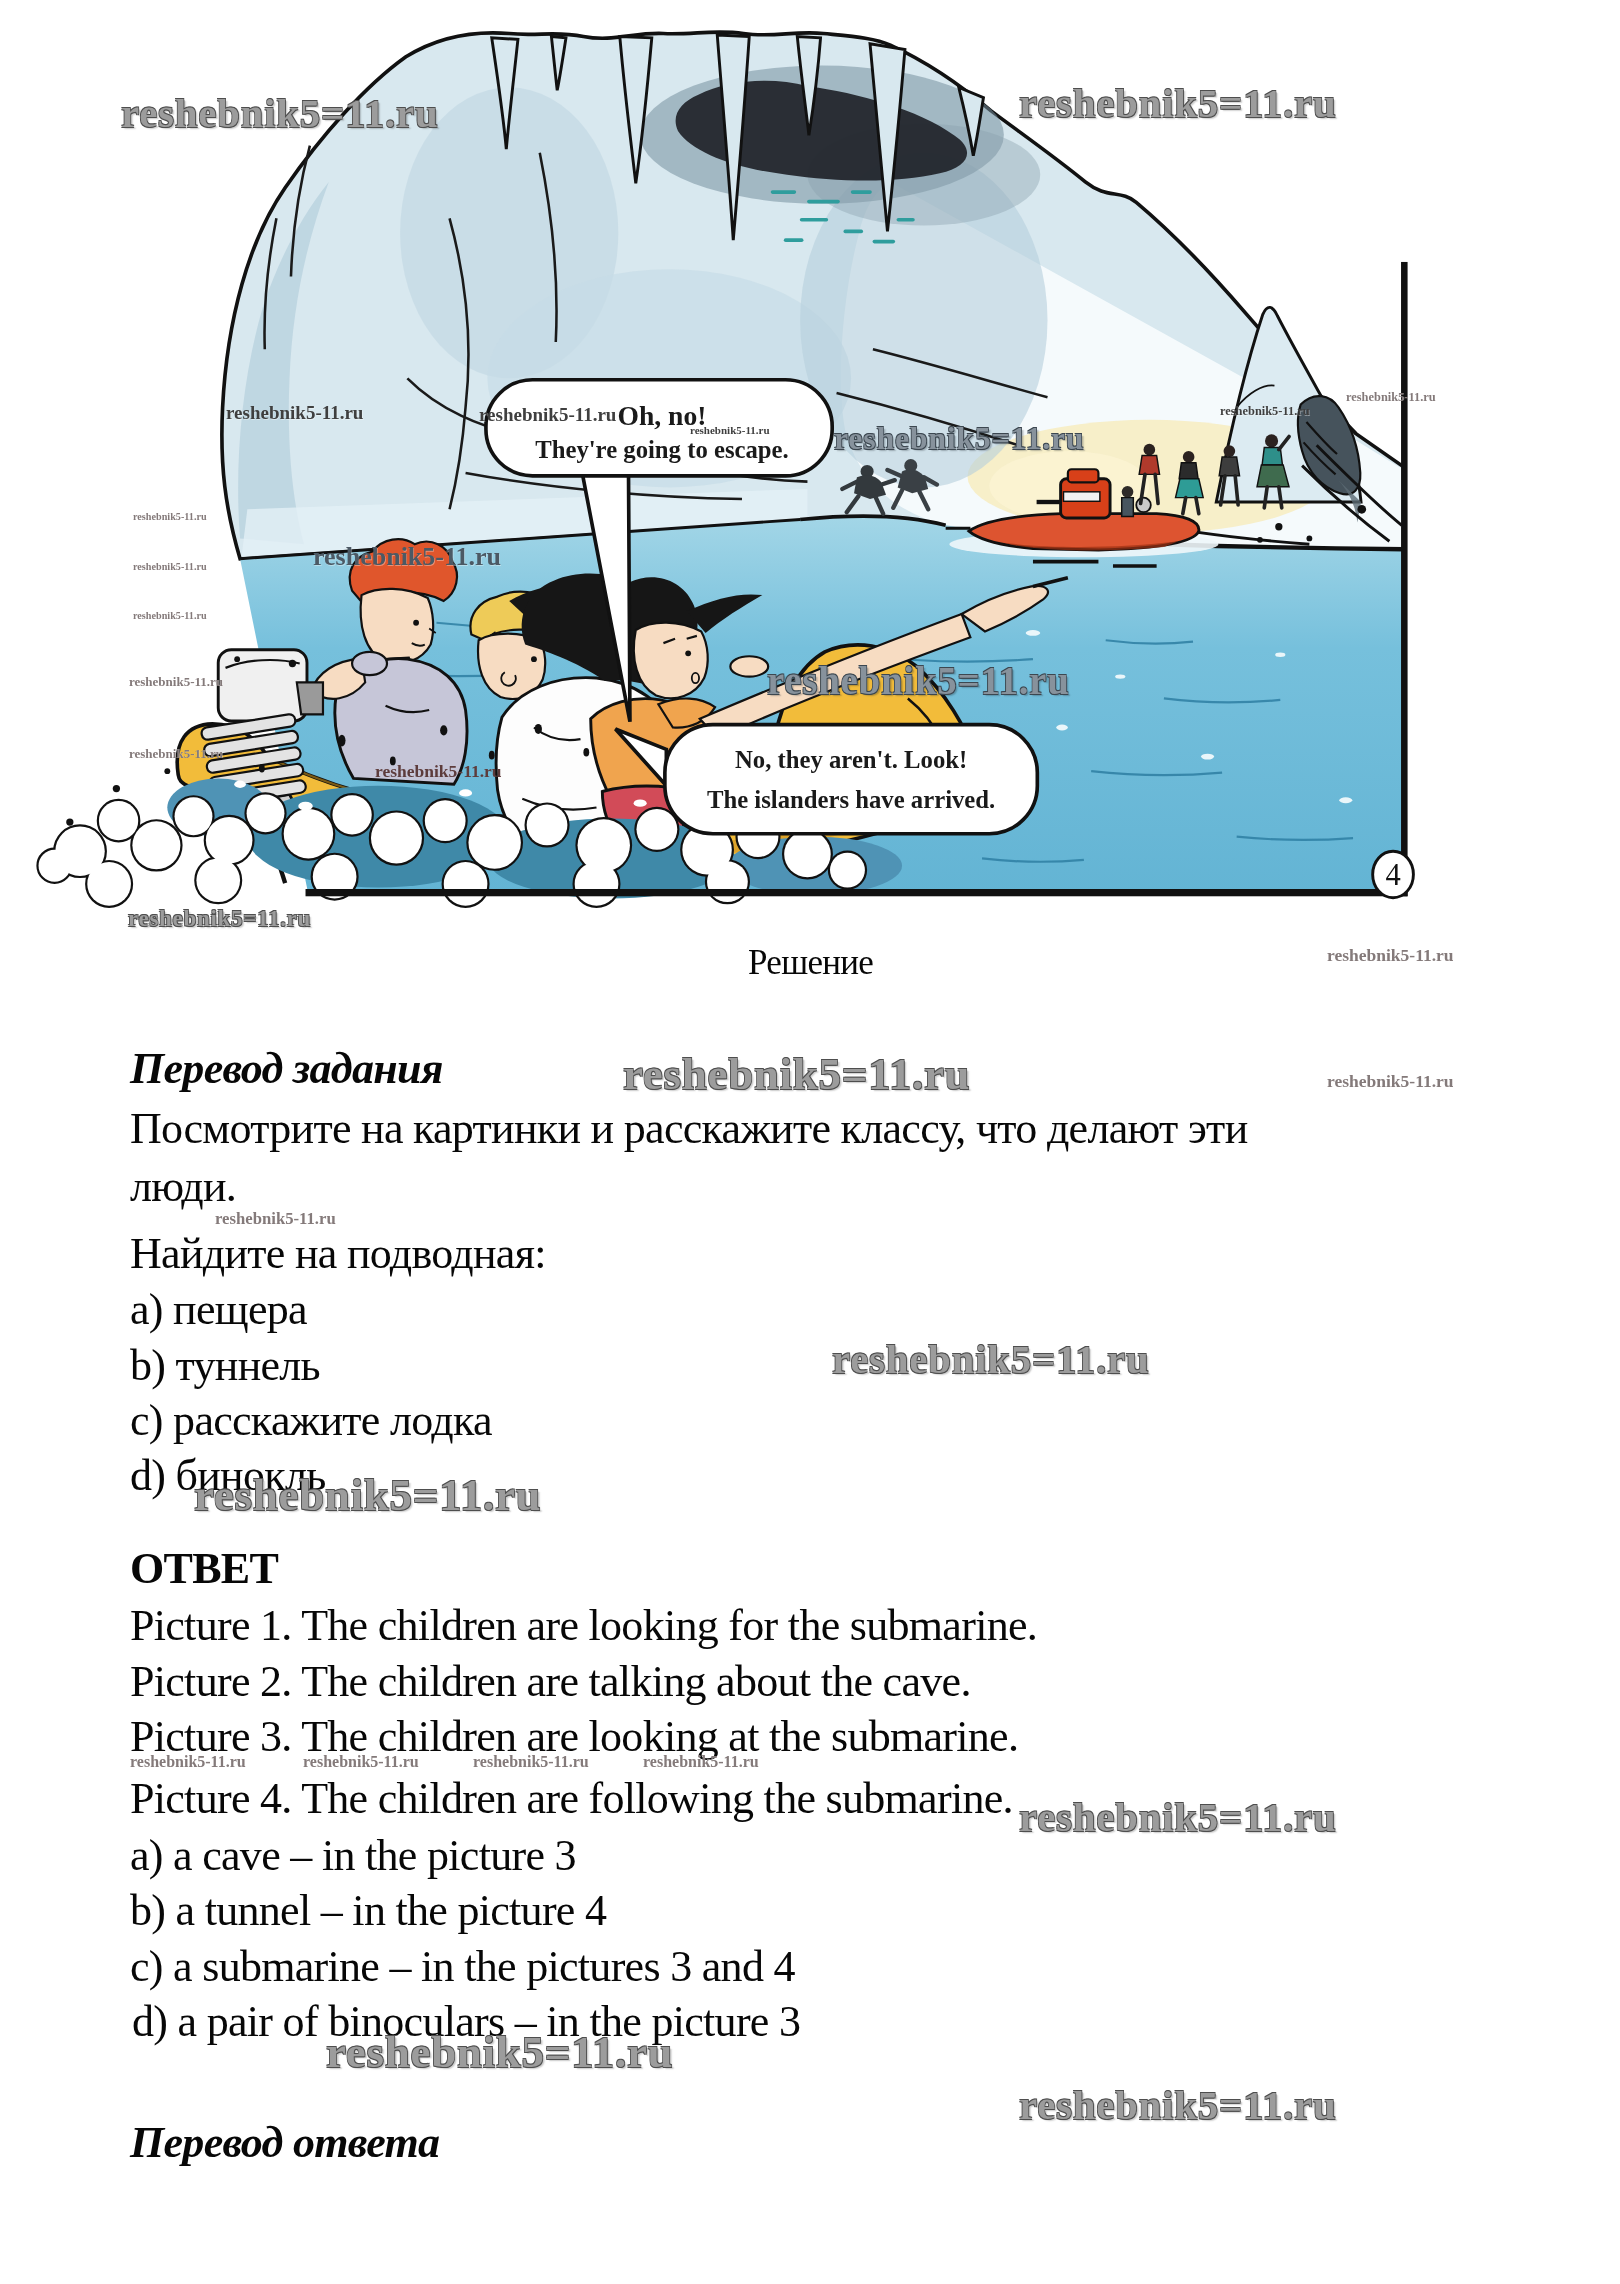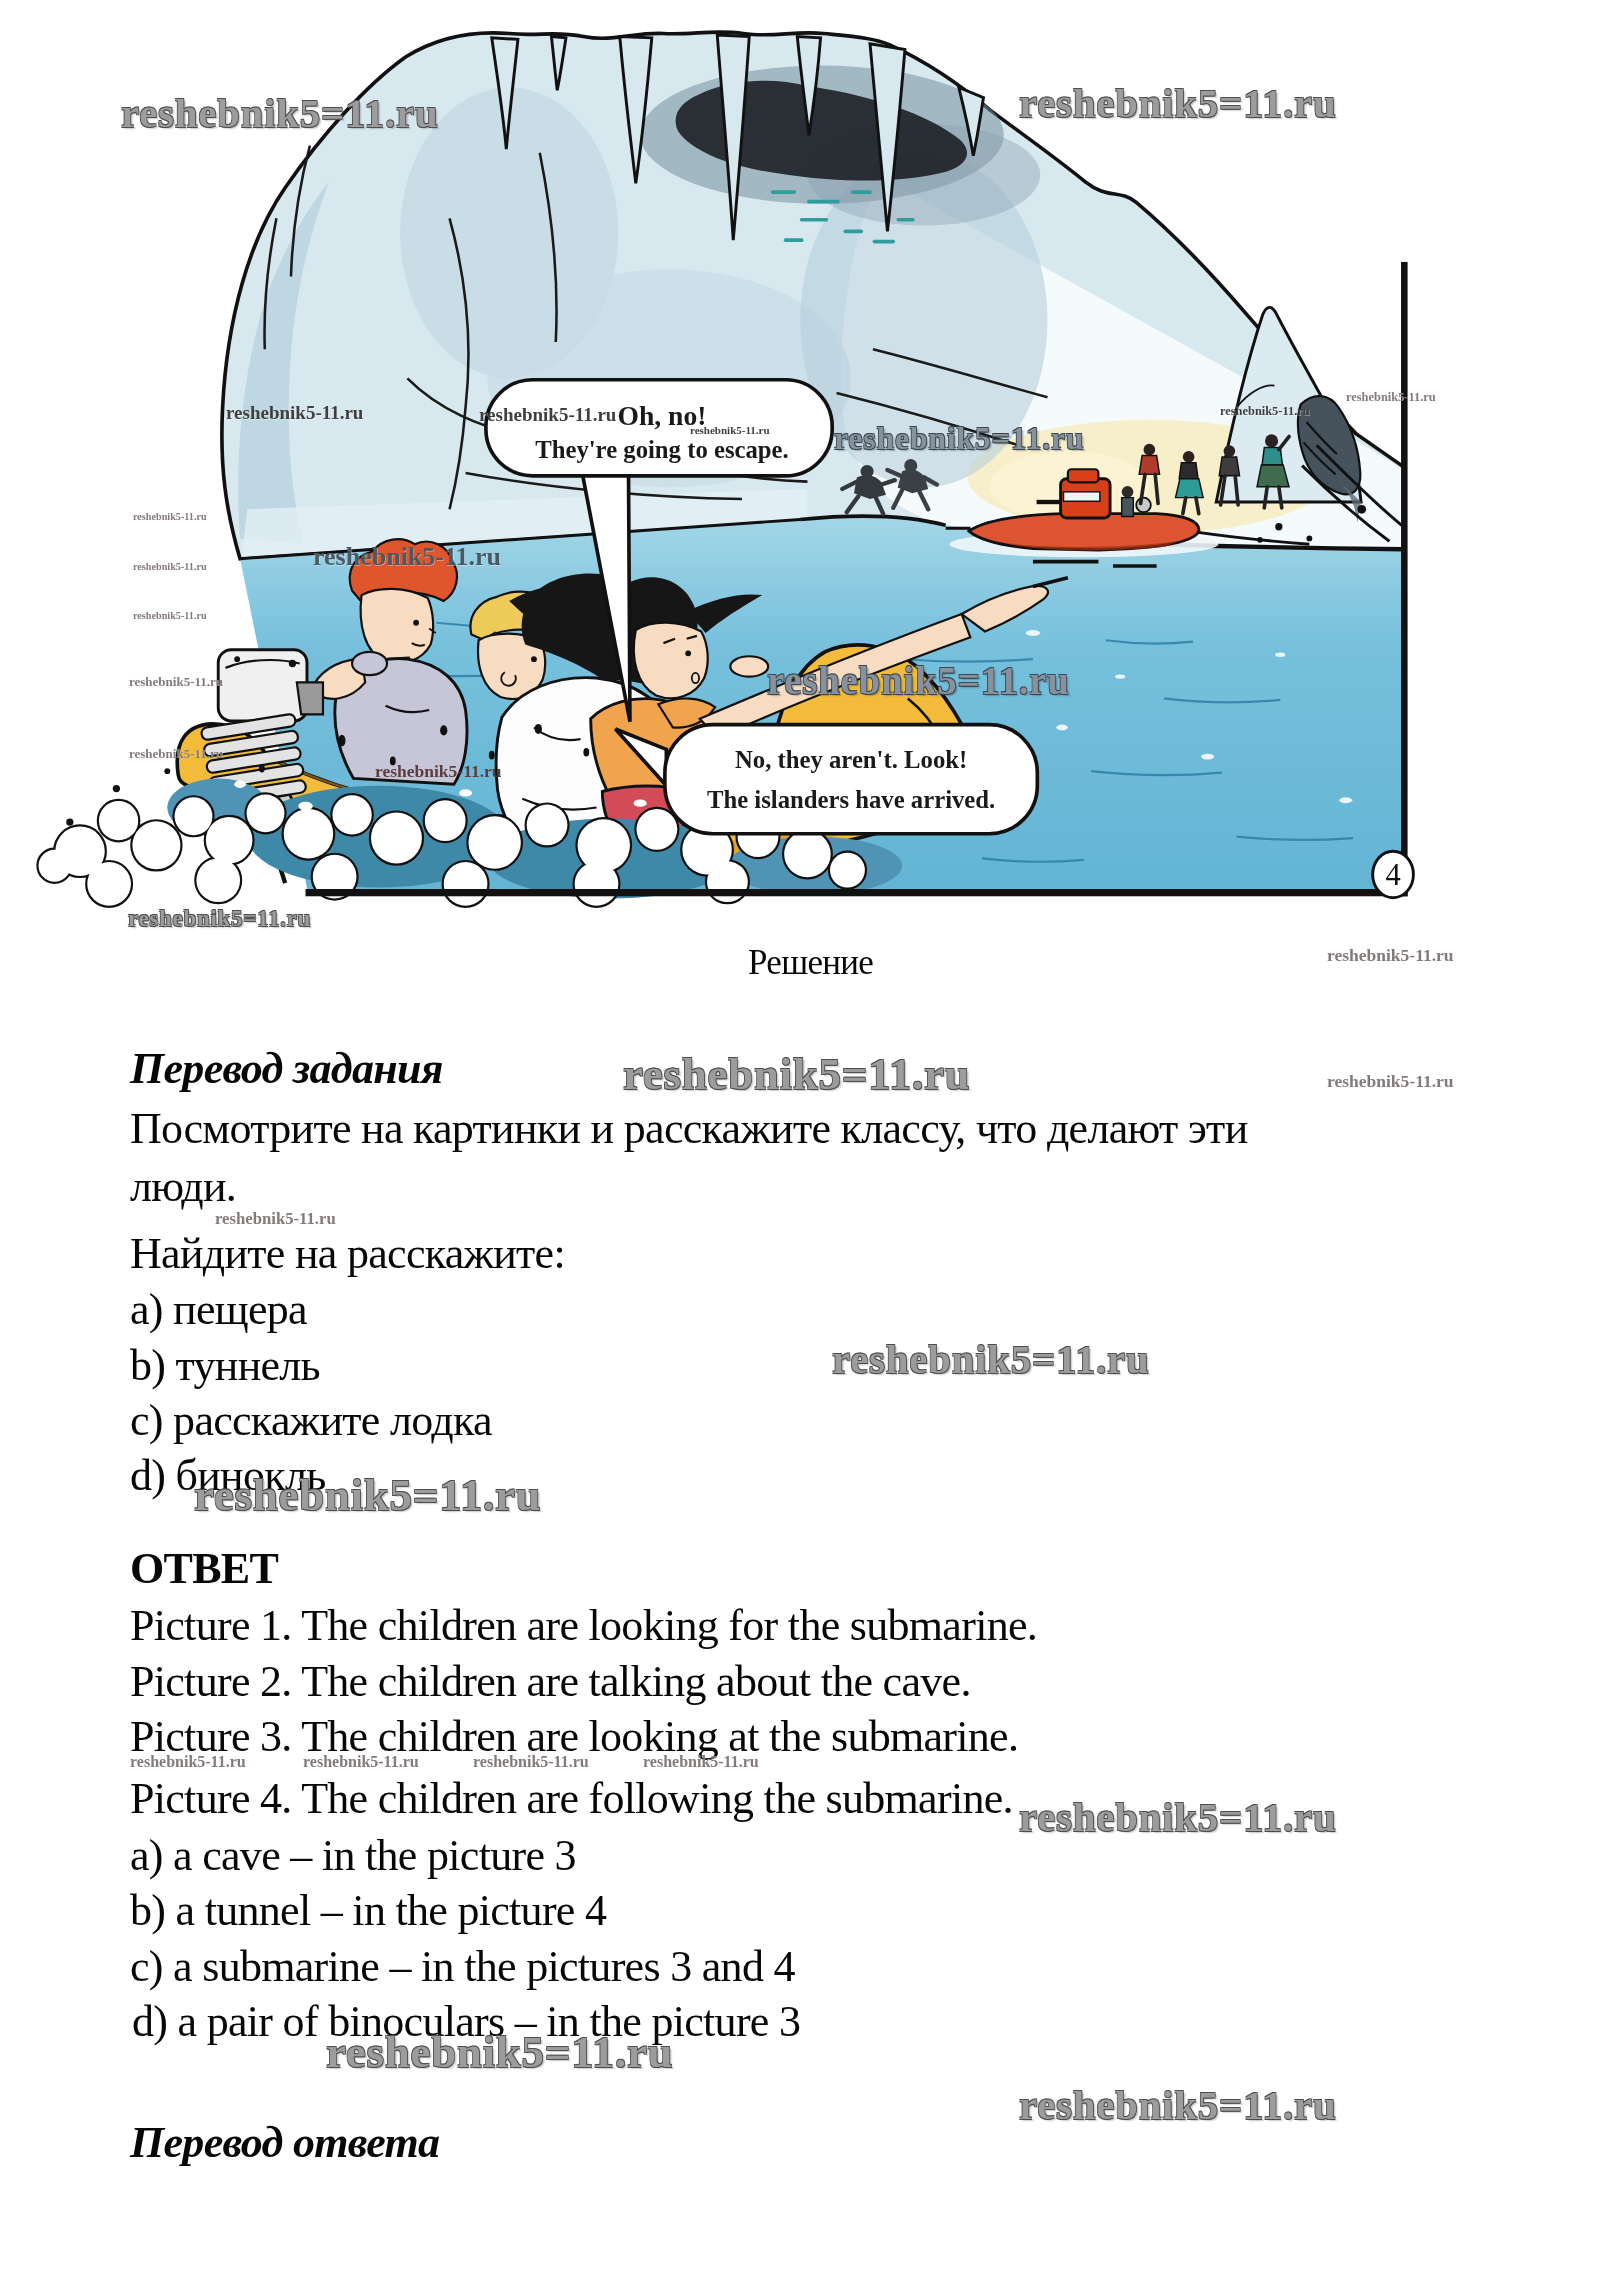--- a/index.html
+++ b/index.html
@@ -410,21 +410,21 @@
 <div class="wm wm-light" style="left:643px;top:1754px;font-size:16px;">reshebnik5-11.ru</div>
 <div class="wm wm-eng" style="left:1019px;top:1797px;font-size:41px;">reshebnik5=11.ru</div>
 <div class="wm wm-eng" style="left:326px;top:2030px;font-size:45px;">reshebnik5=11.ru</div>
 <div class="wm wm-eng" style="left:1019px;top:2085px;font-size:41px;">reshebnik5=11.ru</div>
 
 <div class="tline tl-big" style="left:748px;top:944px;">Решение</div>
 
 <div class="tline tl-boldit" style="left:130px;top:1045px;">Перевод задания</div>
 <div class="tline" style="left:130px;top:1105px;">Посмотрите на картинки и расскажите классу, что делают эти</div>
 <div class="tline" style="left:130px;top:1163px;">люди.</div>
-<div class="tline" style="left:130px;top:1230px;">Найдите на расскажите:</div>
+<div class="tline" style="left:130px;top:1230px;">Найдите на подводная:</div>
 <div class="tline" style="left:130px;top:1286px;text-align:right;">a) пещера</div>
 <div class="tline" style="left:130px;top:1342px;">b) туннель</div>
 <div class="tline" style="left:130px;top:1397px;">c) расскажите лодка</div>
 <div class="tline" style="left:130px;top:1452px;">d) бинокль</div>
 
 <div class="tline tl-bold" style="left:130px;top:1545px;">ОТВЕТ</div>
 <div class="tline" style="left:130px;top:1602px;">Picture 1. The children are looking for the submarine.</div>
 <div class="tline" style="left:130px;top:1658px;">Picture 2. The children are talking about the cave.</div>
 <div class="tline" style="left:130px;top:1713px;">Picture 3. The children are looking at the submarine.</div>
 <div class="tline" style="left:130px;top:1775px;">Picture 4. The children are following the submarine.</div>

